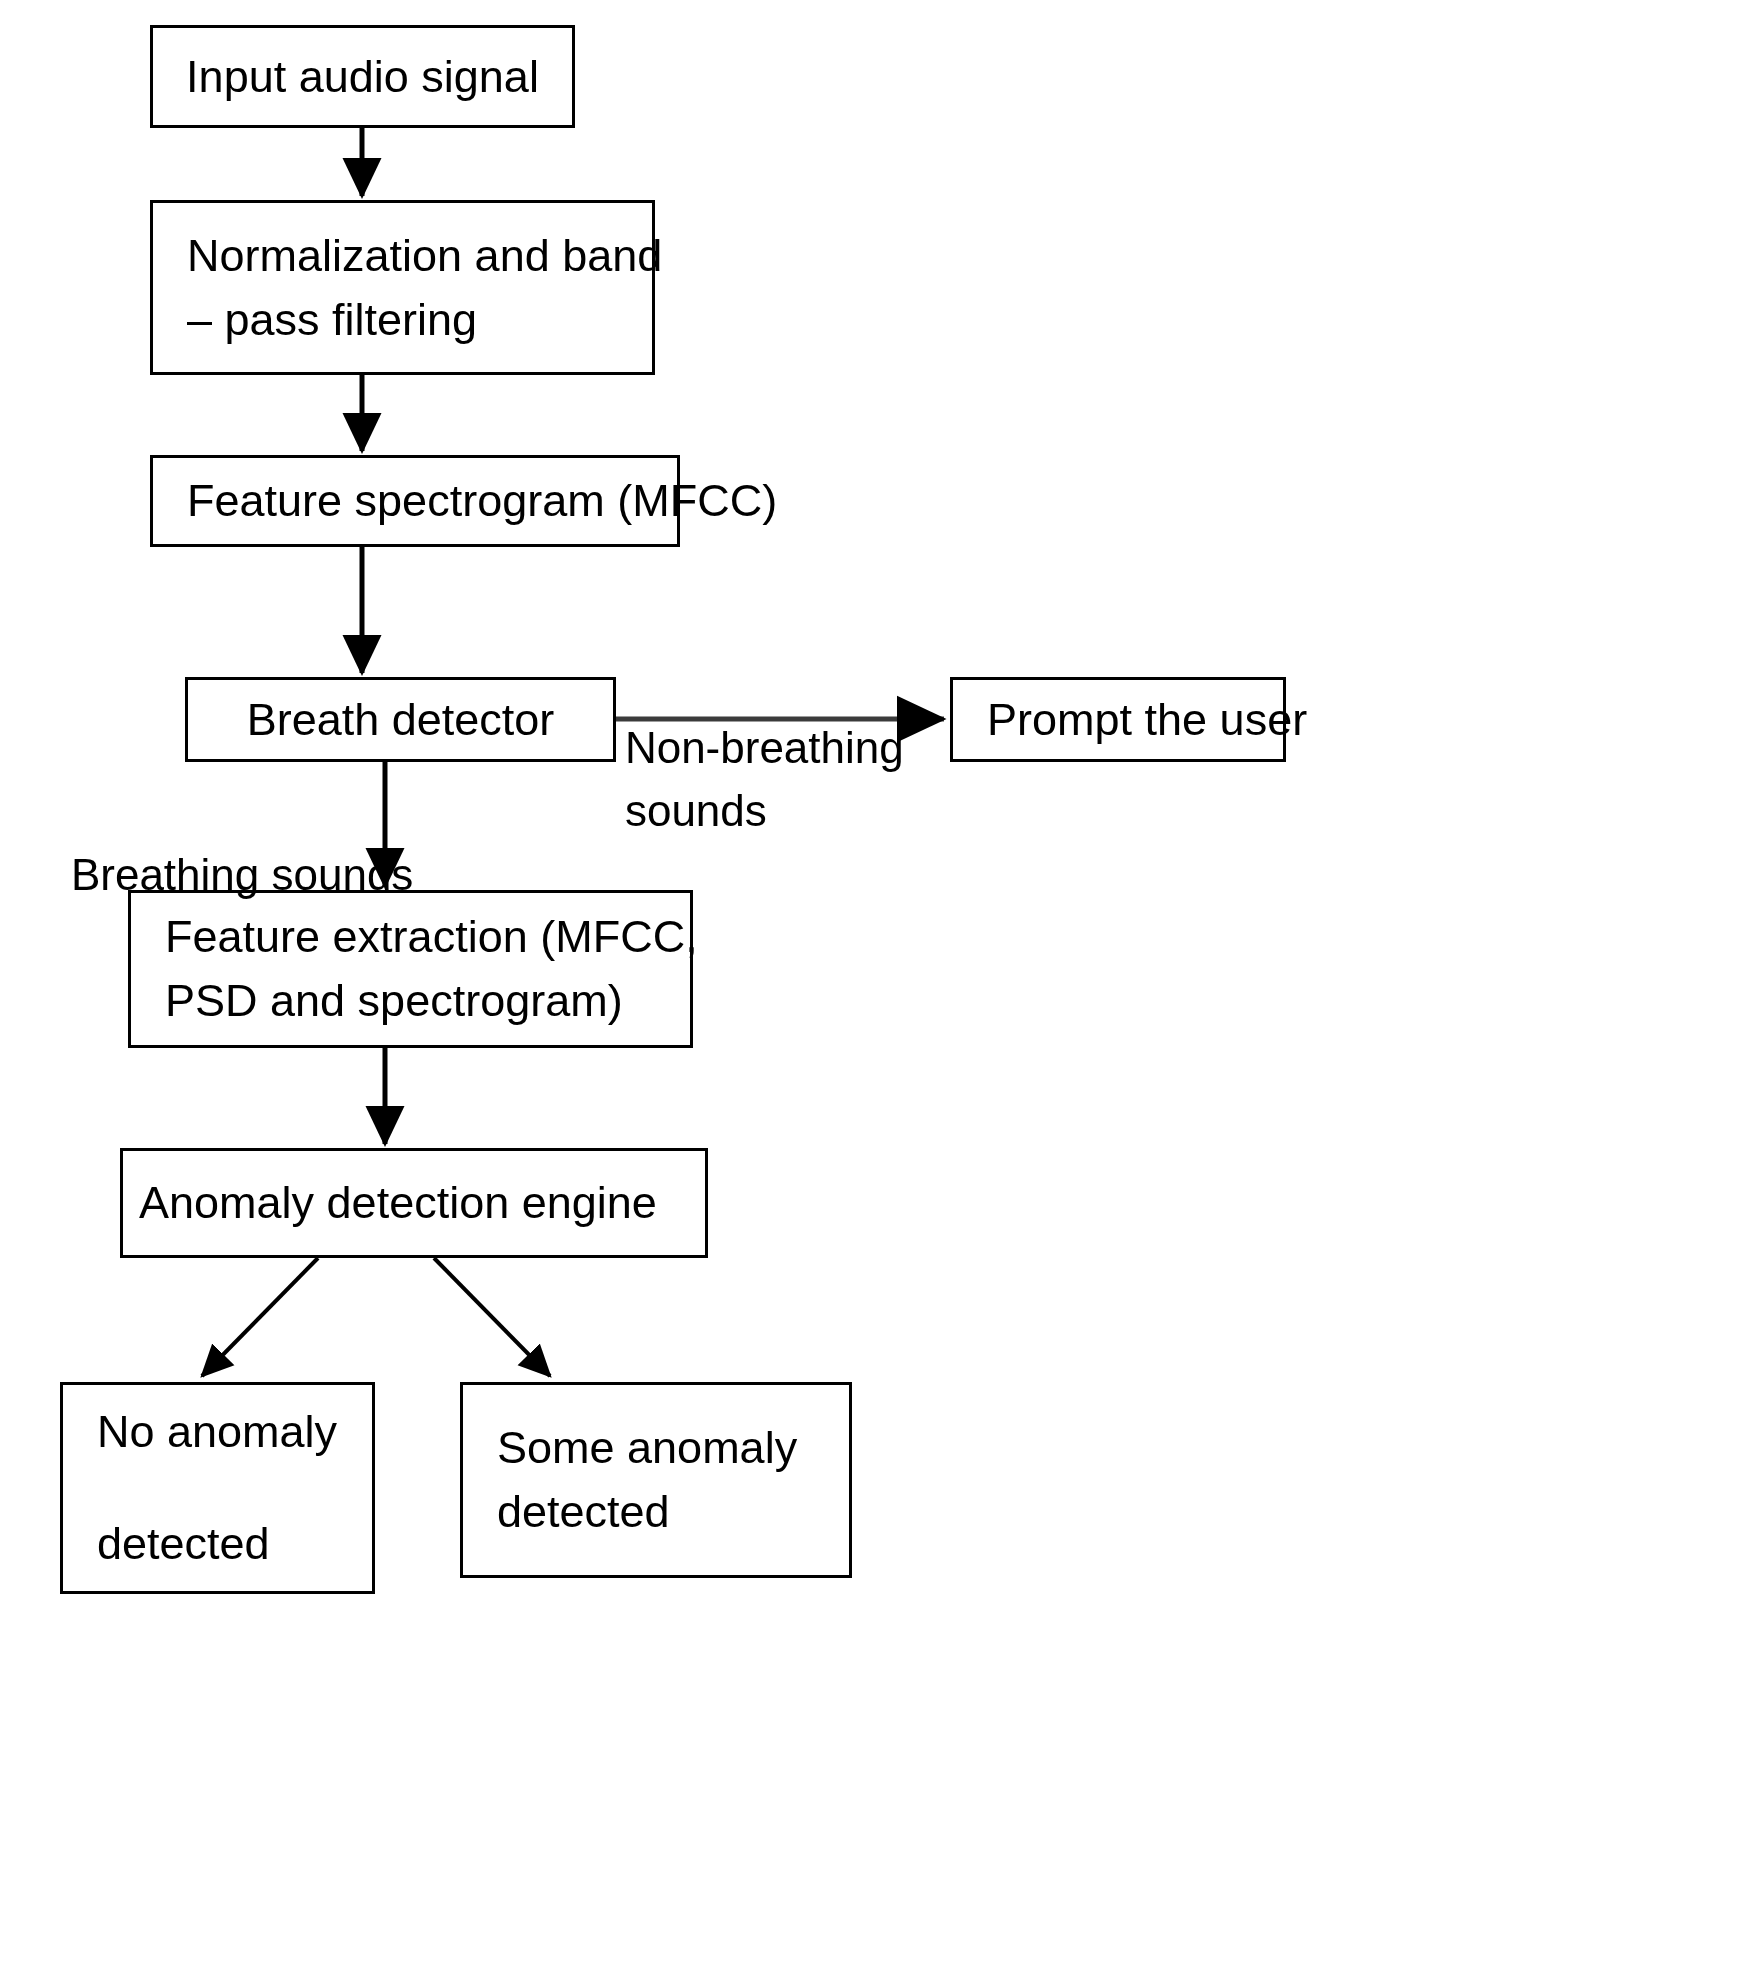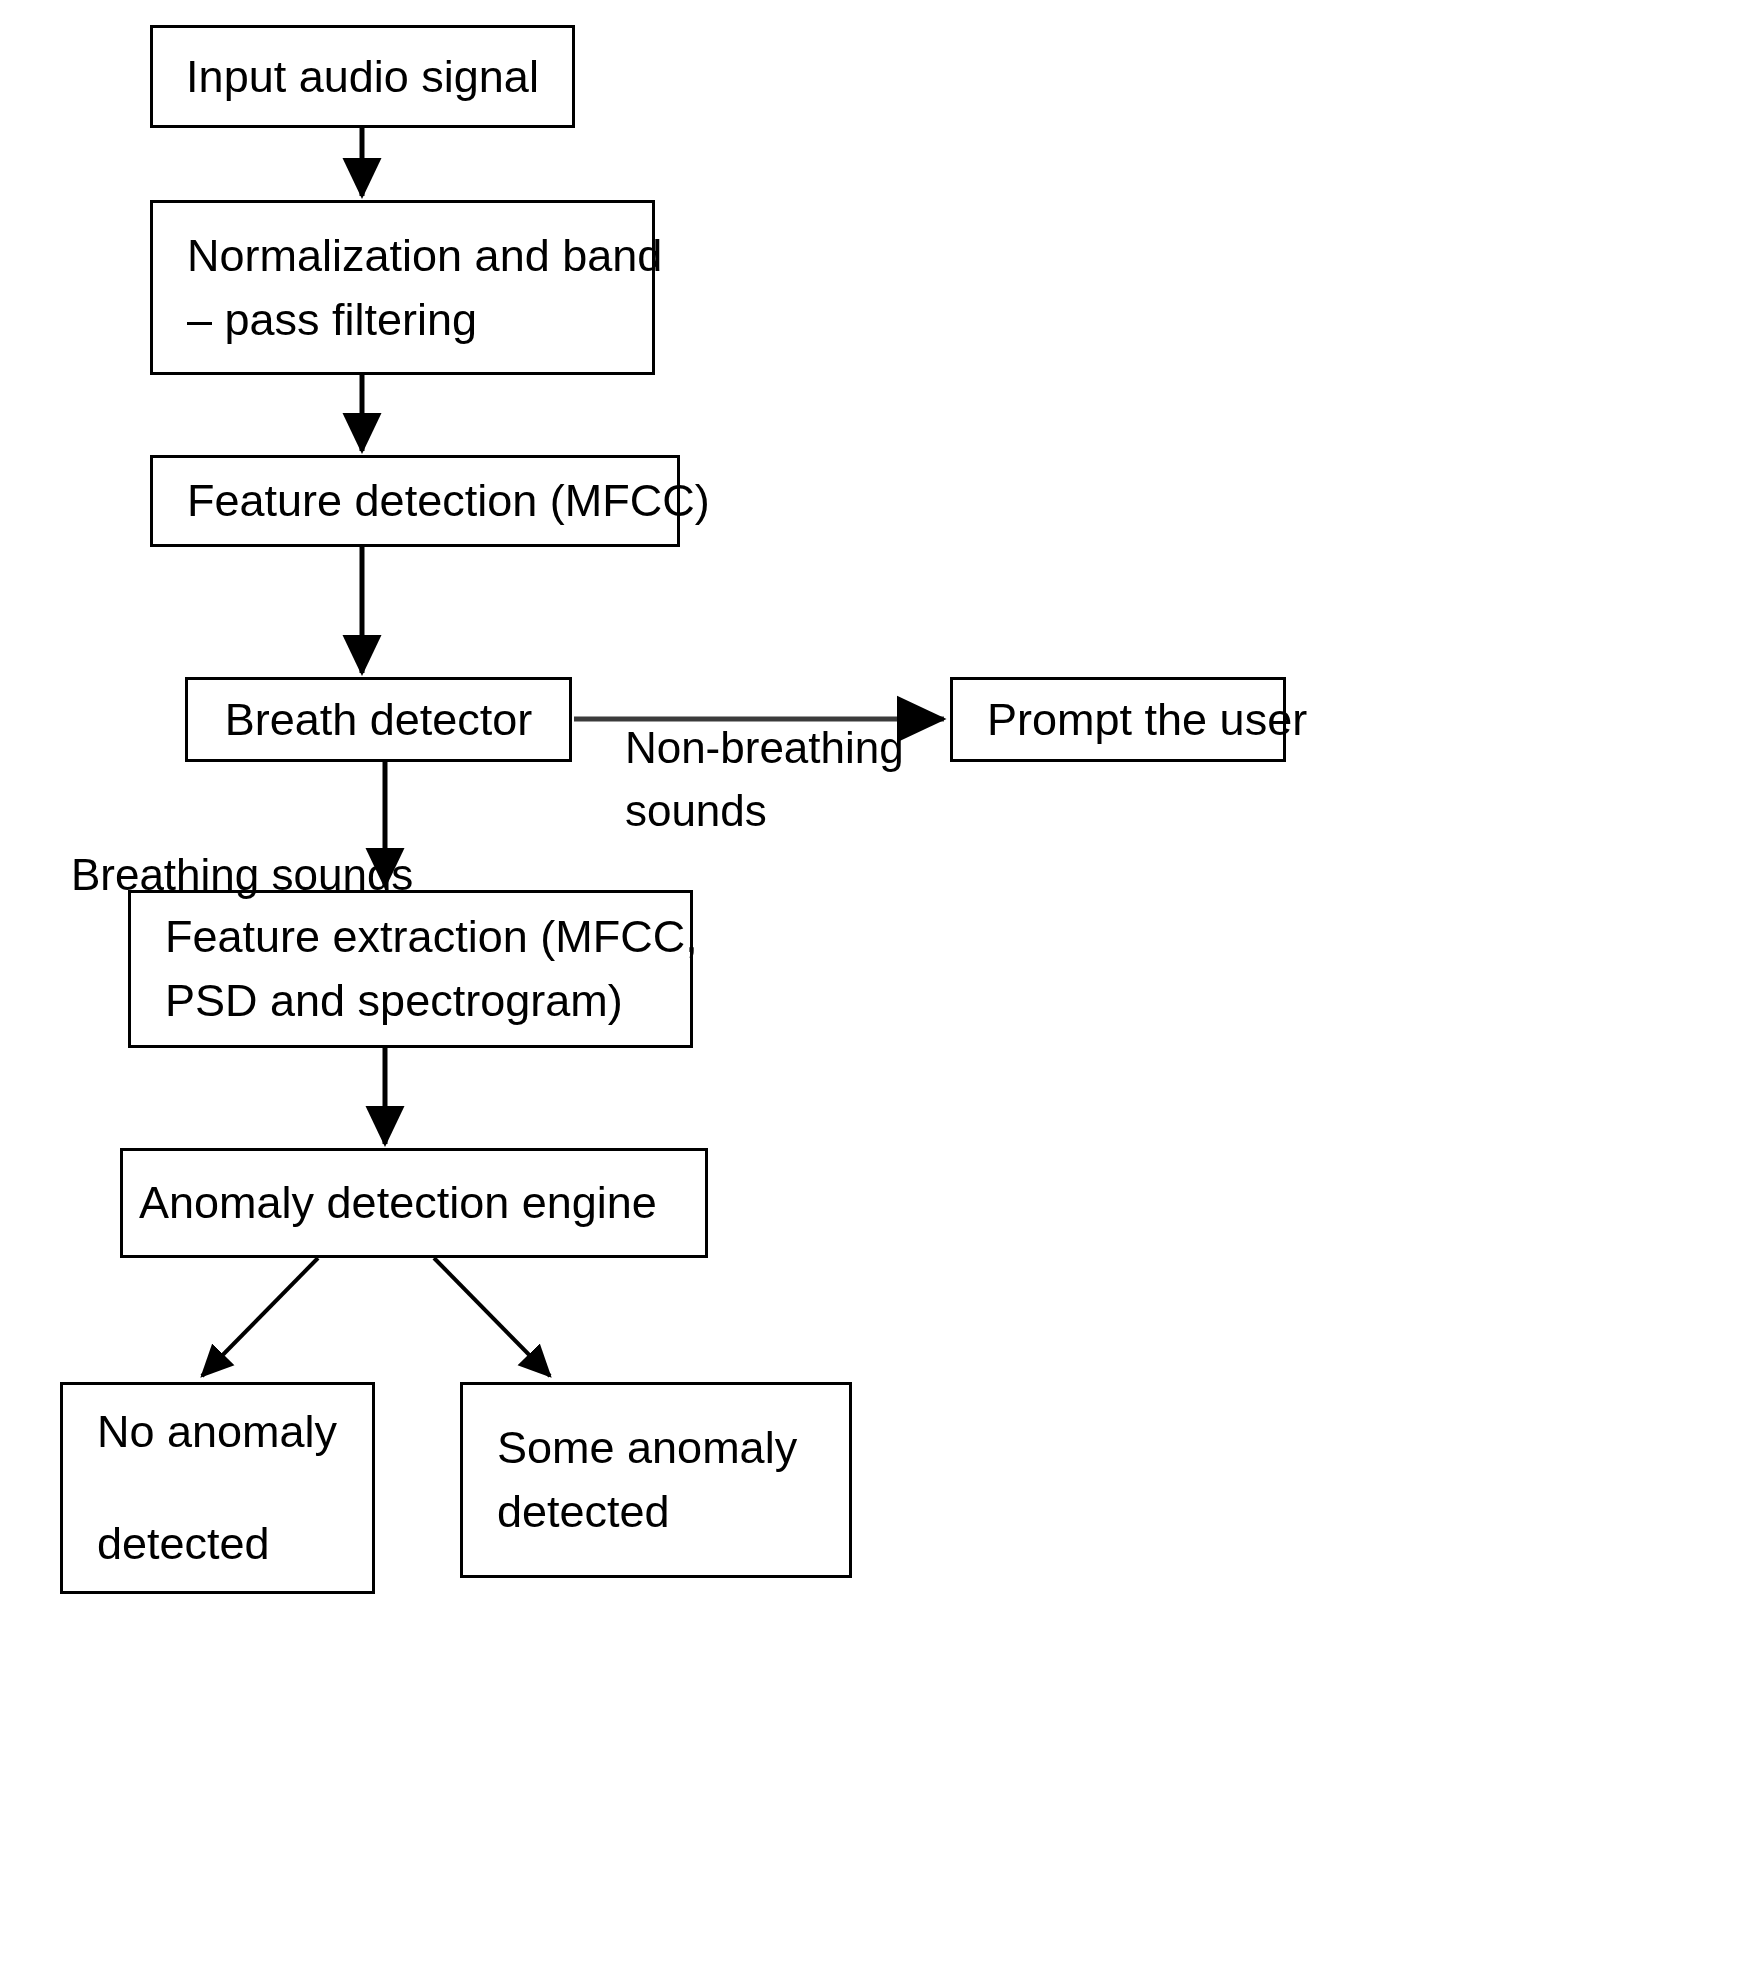--- a/index.html
+++ b/index.html
@@ -85,24 +85,24 @@
   <div class="node center" style="left:150px; top:25px; width:425px; height:103px;">
     <span class="line">Input audio signal</span>
   </div>
 
   <div class="node left" style="left:150px; top:200px; width:505px; height:175px;">
     <span class="line">Normalization and band</span>
     <span class="line">– pass filtering</span>
   </div>
 
   <div class="node left" style="left:150px; top:455px; width:530px; height:92px;">
-    <span class="line">Feature detection (MFCC)</span>
+    <span class="line">Feature spectrogram (MFCC)</span>
   </div>
 
-  <div class="node center" style="left:185px; top:677px; width:387px; height:85px;">
+  <div class="node center" style="left:185px; top:677px; width:431px; height:85px;">
     <span class="line">Breath detector</span>
   </div>
 
   <div class="node left" style="left:950px; top:677px; width:336px; height:85px;">
     <span class="line">Prompt the user</span>
   </div>
 
   <div class="node left" style="left:128px; top:890px; width:565px; height:158px;">
     <span class="line">Feature extraction (MFCC,</span>
     <span class="line">PSD and spectrogram)</span>

